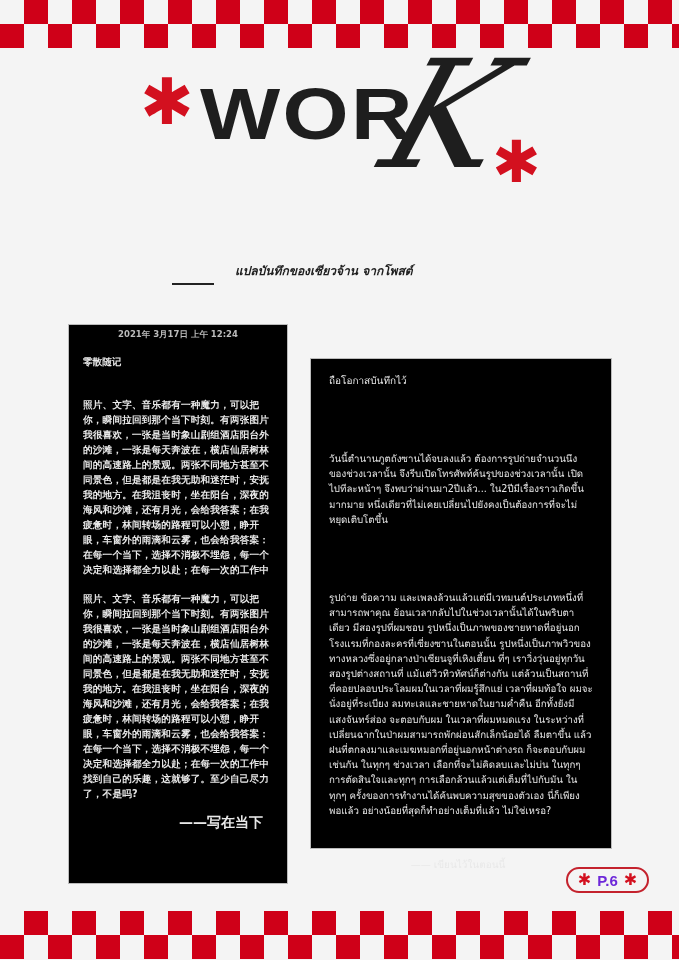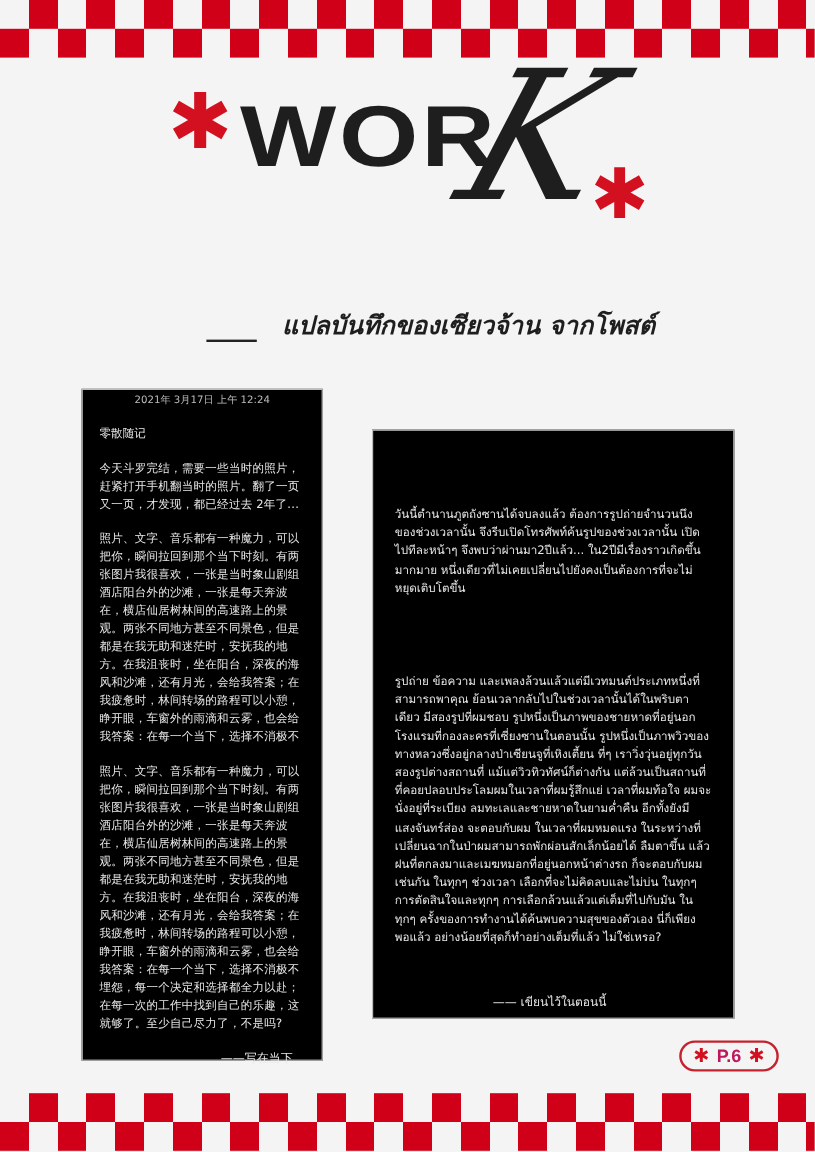--- a/index.html
+++ b/index.html
@@ -31,45 +31,45 @@
     position:absolute; left:393px; top:40px;
     font-family:"DejaVu Serif", serif; font-style:italic;
     font-size:150px; color:#1e1e1e; line-height:1;
     transform:skewX(-18deg);
   }
 
   #subtitle-line { position:absolute; left:172px; top:283px; width:42px; height:2px; background:#222; }
   #subtitle {
     position:absolute; left:235px; top:260px; width:320px;
     font-family:"DejaVu Sans", sans-serif; font-weight:bold; font-style:italic;
-    font-size:21px; line-height:23px; color:#1e1e1e;
+    font-size:12px; line-height:23px; color:#1e1e1e;
   }
 
   .panel { position:absolute; background:#000; color:#e8e8e8; border:1px solid #bbb; box-sizing:border-box; }
-  #panel-cn { left:68px; top:324px; width:201px; height:560px; padding:0 14px; }
+  #panel-cn { left:68px; top:324px; width:220px; height:560px; padding:0 14px;font-weight:bold; }
   #panel-cn .ts { text-align:center; font-size:8.5px; color:#bbb; margin-top:3px; line-height:12px; }
   #panel-cn .p { font-size:9.6px; line-height:15px; letter-spacing:0.2px; }
   #panel-cn .heading { font-size:9.6px; margin-top:14px; line-height:15px; }
   #panel-cn .gap { height:14px; }
-  #panel-cn .sign { text-align:right; font-size:10px; line-height:15px; padding-right:10px; }
+  #panel-cn .sign { text-align:right; font-size:14px; line-height:15px; padding-right:10px; }
 
   #panel-th { left:310px; top:358px; width:302px; height:491px; padding:0 18px; }
   #panel-th .heading { font-size:10px; margin-top:14px; line-height:15px; }
   #panel-th .p { font-size:9.7px; line-height:15.2px;margin-top:48px; }
   #panel-th .gap { height:15px; }
   #panel-th .sign { text-align:center; font-size:10px; line-height:15px; padding-right:6px; margin-top:24px; }
 
   #page-badge {
     position:absolute; left:566px; top:867px; width:83px; height:26px;
     border:2px solid #c4222d; border-radius:14px; box-sizing:border-box;
     display:flex; align-items:center; justify-content:center; gap:6px;
     background:#f4f4f4;
   }
   #page-badge .bast { color:#d3101f; font-weight:bold; font-size:16px; line-height:1; }
-  #page-badge .num { font-family:"Liberation Sans", sans-serif; font-weight:bold; font-size:15px; color:#be185d;text-align:right; }
+  #page-badge .num { font-family:"Liberation Sans", sans-serif; font-weight:bold; font-size:15px; color:#6d28d9;text-align:right; }
 </style>
 </head>
 <body>
 
 <div id="checker-top" class="checker">
   <div class="row a"></div>
   <div class="row b"></div>
 </div>
 
 <span id="ast-left" class="asterisk">✱</span>
@@ -79,30 +79,30 @@
 
 <div id="subtitle-line"></div>
 <div id="subtitle">
   <div>แปลบันทึกของเซียวจ้าน จากโพสต์</div>
 </div>
 
 <div id="panel-cn" class="panel">
   <div class="ts">2021年 3月17日 上午 12:24</div>
   <div class="heading">零散随记</div>
   <div class="gap"></div>
-  <div class="p">今天斗罗完结，需要一些当时的照片，赶紧打开手机翻当时的照片。翻了一页又一页，才发现，都已经过去 2年了...</div>
   <div class="gap"></div>
   <div class="p" style="height:180px;overflow:hidden;">照片、文字、音乐都有一种魔力，可以把你，瞬间拉回到那个当下时刻。有两张图片我很喜欢，一张是当时象山剧组酒店阳台外的沙滩，一张是每天奔波在，横店仙居树林间的高速路上的景观。两张不同地方甚至不同景色，但是都是在我无助和迷茫时，安抚我的地方。在我沮丧时，坐在阳台，深夜的海风和沙滩，还有月光，会给我答案；在我疲惫时，林间转场的路程可以小憩，睁开眼，车窗外的雨滴和云雾，也会给我答案：在每一个当下，选择不消极不埋怨，每一个决定和选择都全力以赴；在每一次的工作中</div>
   <div class="gap"></div>
   <div class="p">照片、文字、音乐都有一种魔力，可以把你，瞬间拉回到那个当下时刻。有两张图片我很喜欢，一张是当时象山剧组酒店阳台外的沙滩，一张是每天奔波在，横店仙居树林间的高速路上的景观。两张不同地方甚至不同景色，但是都是在我无助和迷茫时，安抚我的地方。在我沮丧时，坐在阳台，深夜的海风和沙滩，还有月光，会给我答案；在我疲惫时，林间转场的路程可以小憩，睁开眼，车窗外的雨滴和云雾，也会给我答案：在每一个当下，选择不消极不埋怨，每一个决定和选择都全力以赴；在每一次的工作中找到自己的乐趣，这就够了。至少自己尽力了，不是吗?</div>
   <div class="gap"></div>
   <div class="sign">——写在当下</div>
 </div>
 
 <div id="panel-th" class="panel">
+  <div class="heading">ถือโอกาสบันทึกไว้</div>
   <div class="gap"></div>
   <div class="p">วันนี้ตำนานภูตถังซานได้จบลงแล้ว ต้องการรูปถ่ายจำนวนนึงของช่วงเวลานั้น จึงรีบเปิดโทรศัพท์ค้นรูปของช่วงเวลานั้น เปิดไปทีละหน้าๆ จึงพบว่าผ่านมา2ปีแล้ว... ใน2ปีมีเรื่องราวเกิดขึ้นมากมาย หนึ่งเดียวที่ไม่เคยเปลี่ยนไปยังคงเป็นต้องการที่จะไม่หยุดเติบโตขึ้น</div>
   <div class="gap"></div>
   <div class="p">รูปถ่าย ข้อความ และเพลงล้วนแล้วแต่มีเวทมนต์ประเภทหนึ่งที่สามารถพาคุณ ย้อนเวลากลับไปในช่วงเวลานั้นได้ในพริบตาเดียว มีสองรูปที่ผมชอบ รูปหนึ่งเป็นภาพของชายหาดที่อยู่นอกโรงแรมที่กองละครที่เซี่ยงซานในตอนนั้น รูปหนึ่งเป็นภาพวิวของทางหลวงซึ่งอยู่กลางป่าเซียนจูที่เหิงเตี้ยน ที่ๆ เราวิ่งวุ่นอยู่ทุกวัน สองรูปต่างสถานที่ แม้แต่วิวทิวทัศน์ก็ต่างกัน แต่ล้วนเป็นสถานที่ที่คอยปลอบประโลมผมในเวลาที่ผมรู้สึกแย่ เวลาที่ผมท้อใจ ผมจะนั่งอยู่ที่ระเบียง ลมทะเลและชายหาดในยามค่ำคืน อีกทั้งยังมีแสงจันทร์ส่อง จะตอบกับผม ในเวลาที่ผมหมดแรง ในระหว่างที่เปลี่ยนฉากในป่าผมสามารถพักผ่อนสักเล็กน้อยได้ ลืมตาขึ้น แล้วฝนที่ตกลงมาและเมฆหมอกที่อยู่นอกหน้าต่างรถ ก็จะตอบกับผมเช่นกัน ในทุกๆ ช่วงเวลา เลือกที่จะไม่คิดลบและไม่บ่น ในทุกๆ การตัดสินใจและทุกๆ การเลือกล้วนแล้วแต่เต็มที่ไปกับมัน  ในทุกๆ ครั้งของการทำงานได้ค้นพบความสุขของตัวเอง นี่ก็เพียงพอแล้ว อย่างน้อยที่สุดก็ทำอย่างเต็มที่แล้ว ไม่ใช่เหรอ?</div>
   <div class="gap"></div>
   <div class="sign">—— เขียนไว้ในตอนนี้</div>
 </div>
 
 <div id="page-badge">
   <span class="bast">✱</span>

